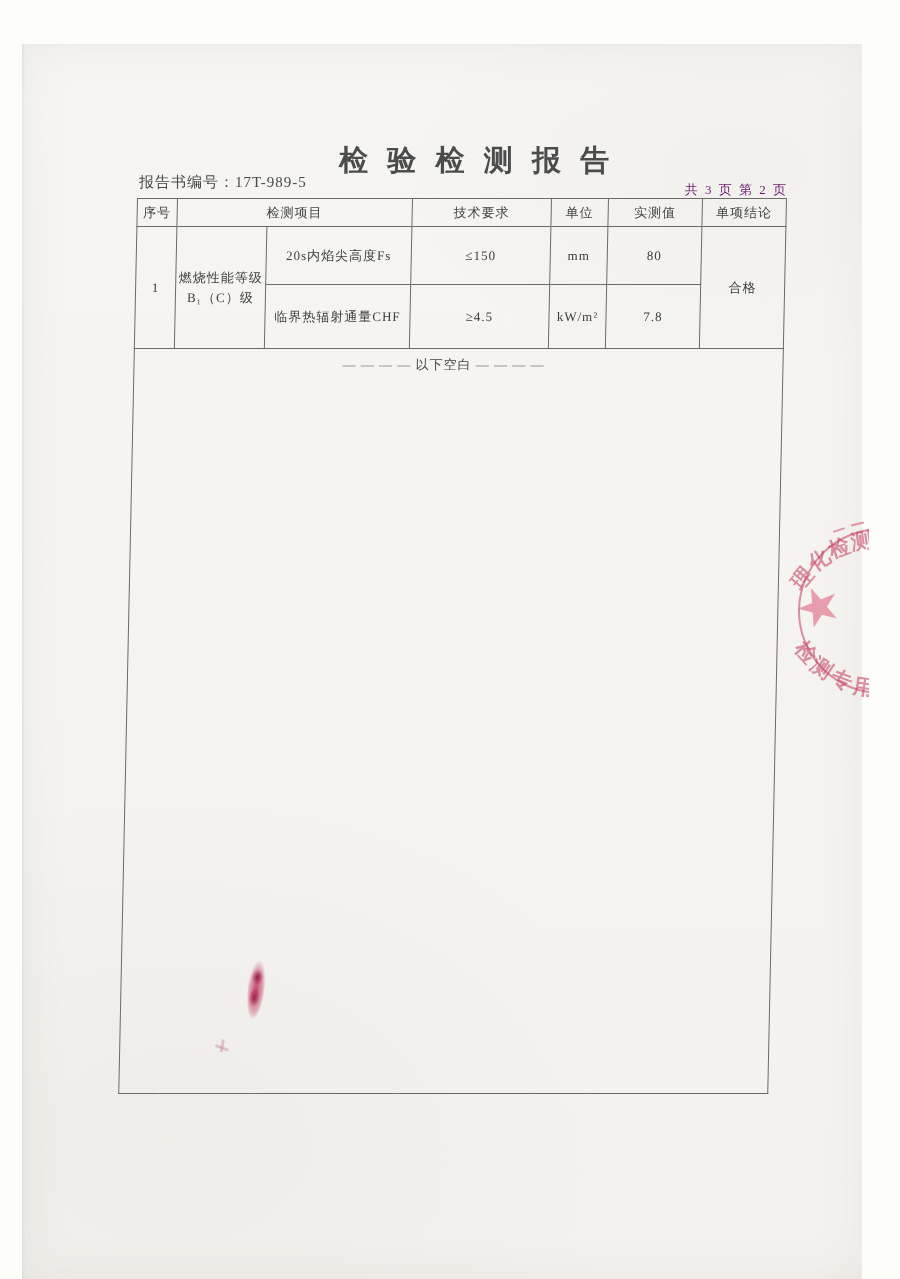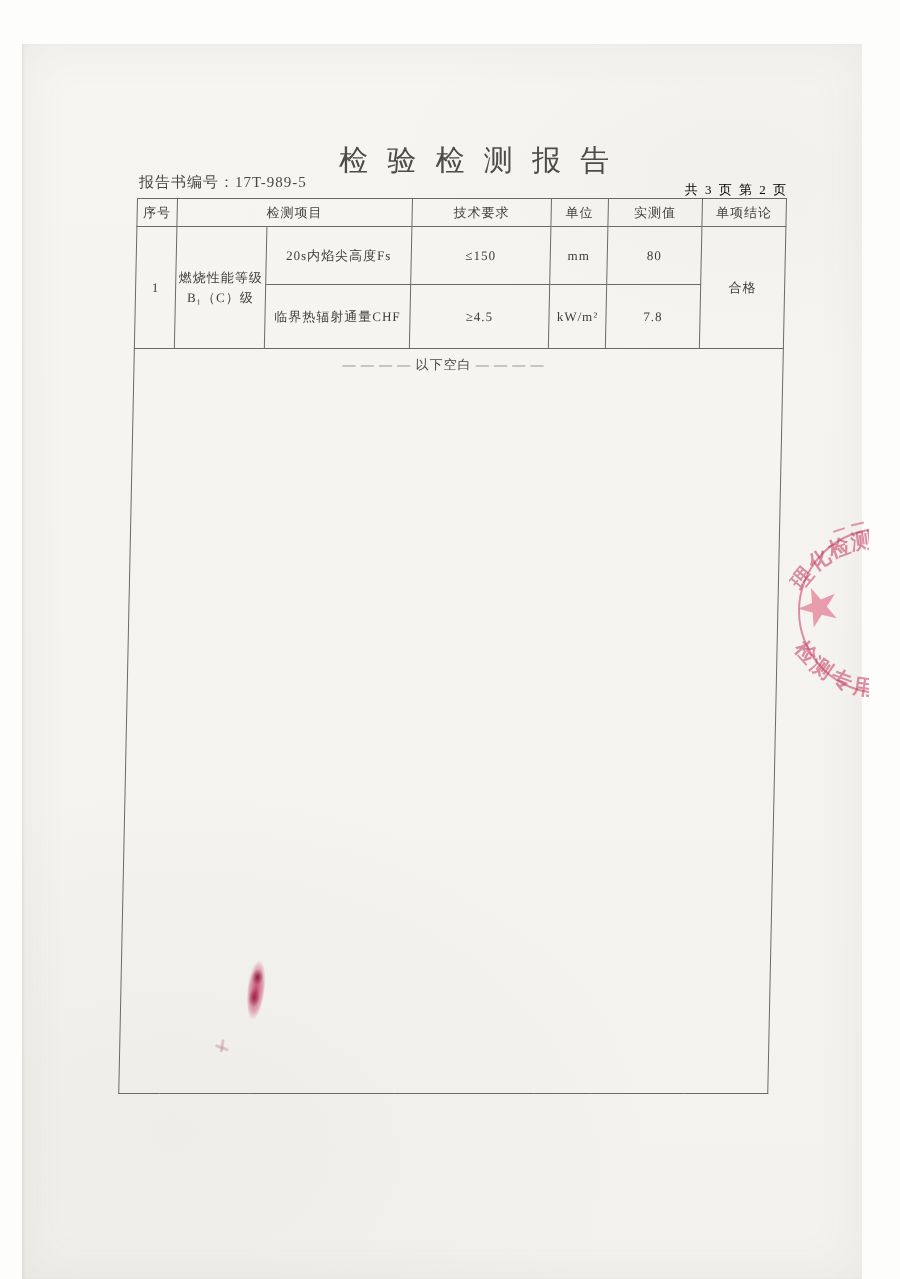--- a/index.html
+++ b/index.html
@@ -16,30 +16,30 @@
     background:
       radial-gradient(ellipse 700px 500px at 18% 88%, rgba(90,85,70,0.035), rgba(0,0,0,0) 70%),
       radial-gradient(ellipse 500px 300px at 85% 10%, rgba(120,110,95,0.03), rgba(0,0,0,0) 70%),
       linear-gradient(#f6f5f2, #f3f2ee);
     box-shadow: inset 0 0 50px rgba(110,105,90,0.07), inset 2px 0 2px rgba(120,115,100,0.08);
   }
 
   
   #doc-title {
     position:absolute; left:137px; top:141px; width:680px;
-    text-align:center; font-size:29px; font-weight:normal; color:#4c4c4c;
+    text-align:center; font-size:29px; font-weight:bold; color:#4c4c4c;
     letter-spacing:6px; white-space:nowrap;
   }
   #report-no {
     position:absolute; left:139px; top:173px; font-size:15px; color:#474747;
     letter-spacing:1px;
   }
   #page-info {
     position:absolute; left:137px; top:181px; width:651px; text-align:right;
-    font-size:13px; color:#000000; letter-spacing:2px;
+    font-size:13px; color:#701a75; letter-spacing:2px;
   }
 
   
   #table-wrap {
     position:absolute; left:137px; top:198px;
     transform: skewX(-1.2deg); transform-origin: top left;
   }
   table.report { border-collapse:collapse; table-layout:fixed; width:649px; }
   .report th, .report td {
     border:1.6px solid #6a6a68; padding:0;

